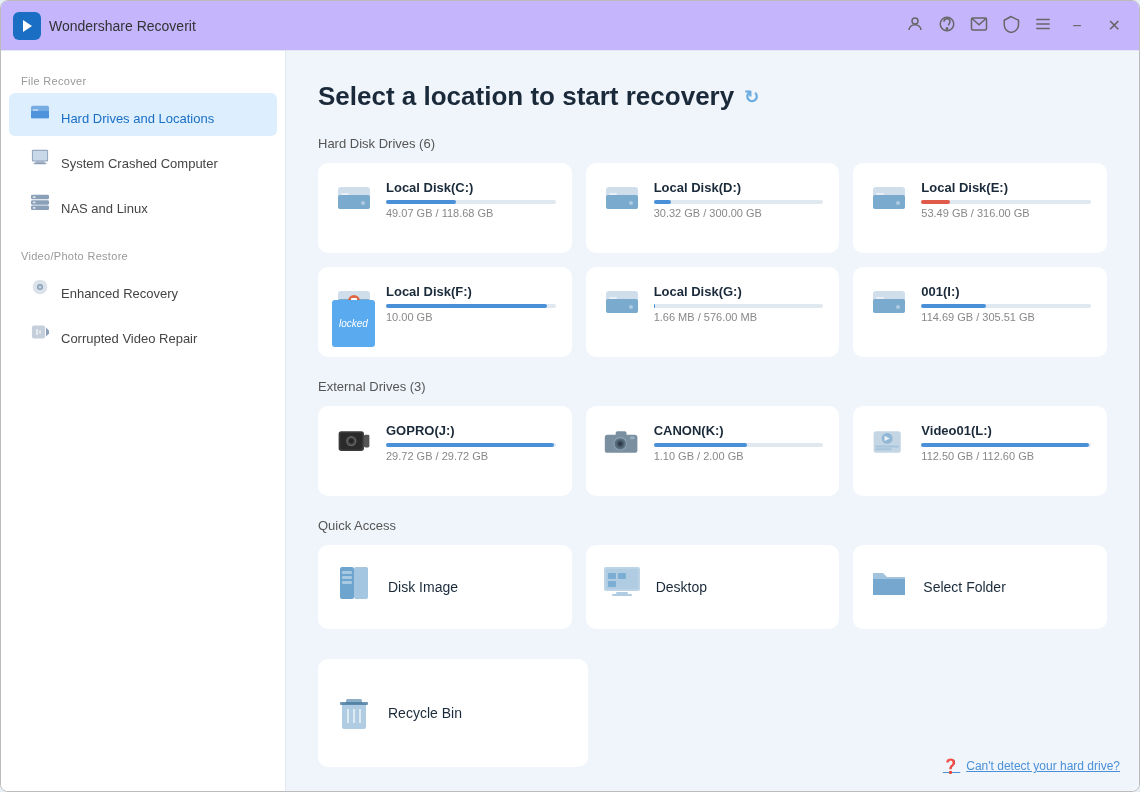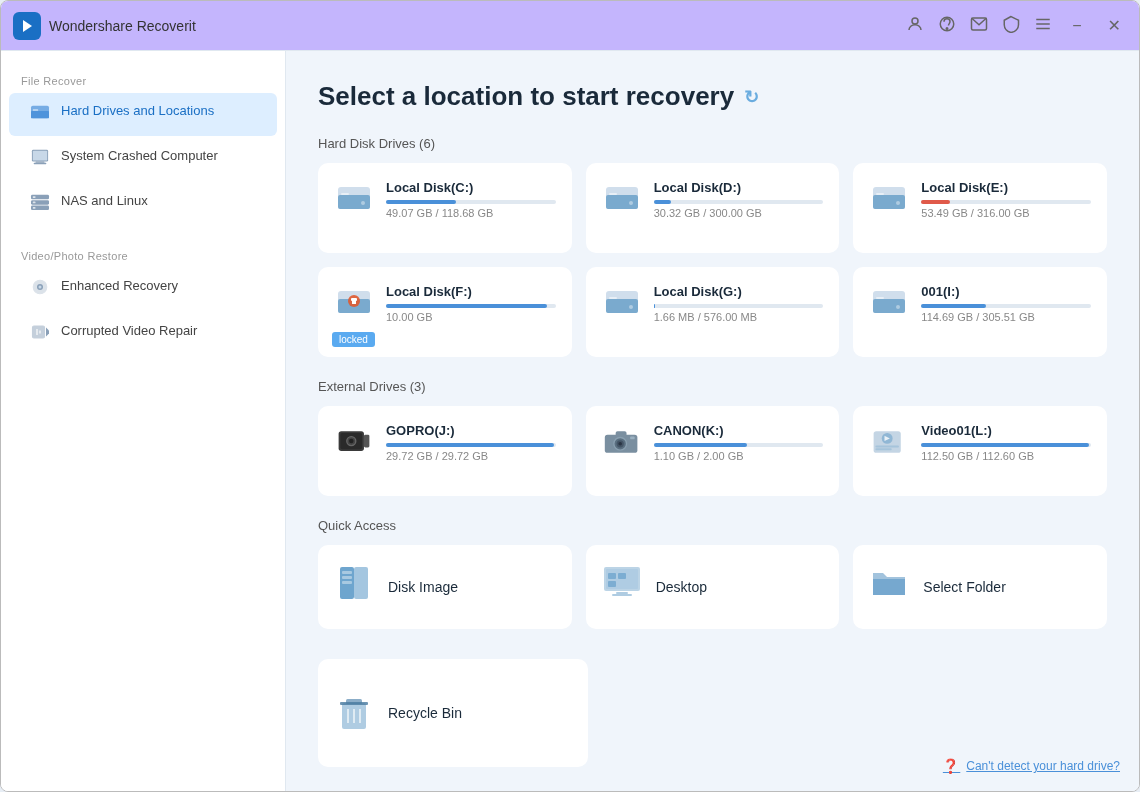--- a/index.html
+++ b/index.html
@@ -57,21 +57,21 @@
       background: #fff;
       border-right: 1px solid #e0e8f0;
       flex-shrink: 0;
       padding: 16px 0;
       overflow-y: auto;
     }
     .sidebar-section-label {
       font-size: 11px; color: #999; padding: 8px 20px 4px; letter-spacing: 0.3px;
     }
     .sidebar-item {
-      display: flex; align-items: flex-start; gap: 10px;
+      display: flex; align-items: flex-end; gap: 10px;
       padding: 10px 20px; cursor: pointer;
       font-size: 13px; color: #444; font-weight: 500;
       border-radius: 6px; margin: 2px 8px;
     }
     .sidebar-item.active { background: #ddeeff; color: #1a6fc4; }
     .sidebar-item-icon { font-size: 18px; flex-shrink: 0; }
     .sidebar-item-icon.gray { color: #7a8ca0; }
 
     
     .content {
@@ -121,21 +121,21 @@
     .drive-info { flex: 1; }
     .drive-name { font-size: 13px; font-weight: 600; color: #1a2a3a; }
     .drive-bar-wrapper { height: 4px; background: #e0e8f0; border-radius: 2px; margin-top: 5px; }
     .drive-bar { height: 4px; border-radius: 2px; background: #4a90d9; }
     .drive-bar.red { background: #e05a4a; }
     .drive-size { font-size: 11px; color: #888; margin-top: 3px; }
 
     .locked-badge {
       position: absolute; bottom: 10px; left: 14px;
       background: #5aaaf0; color: #fff; font-size: 10px;
-      padding: 2px 7px; border-radius: 3px;
+      padding: 18px 7px; border-radius: 3px; font-style: italic;
     }
 
     
     .quick-access-grid {
       display: grid;
       grid-template-columns: repeat(3, 1fr);
       gap: 14px;
       margin-bottom: 30px;
     }
     .qa-card {

